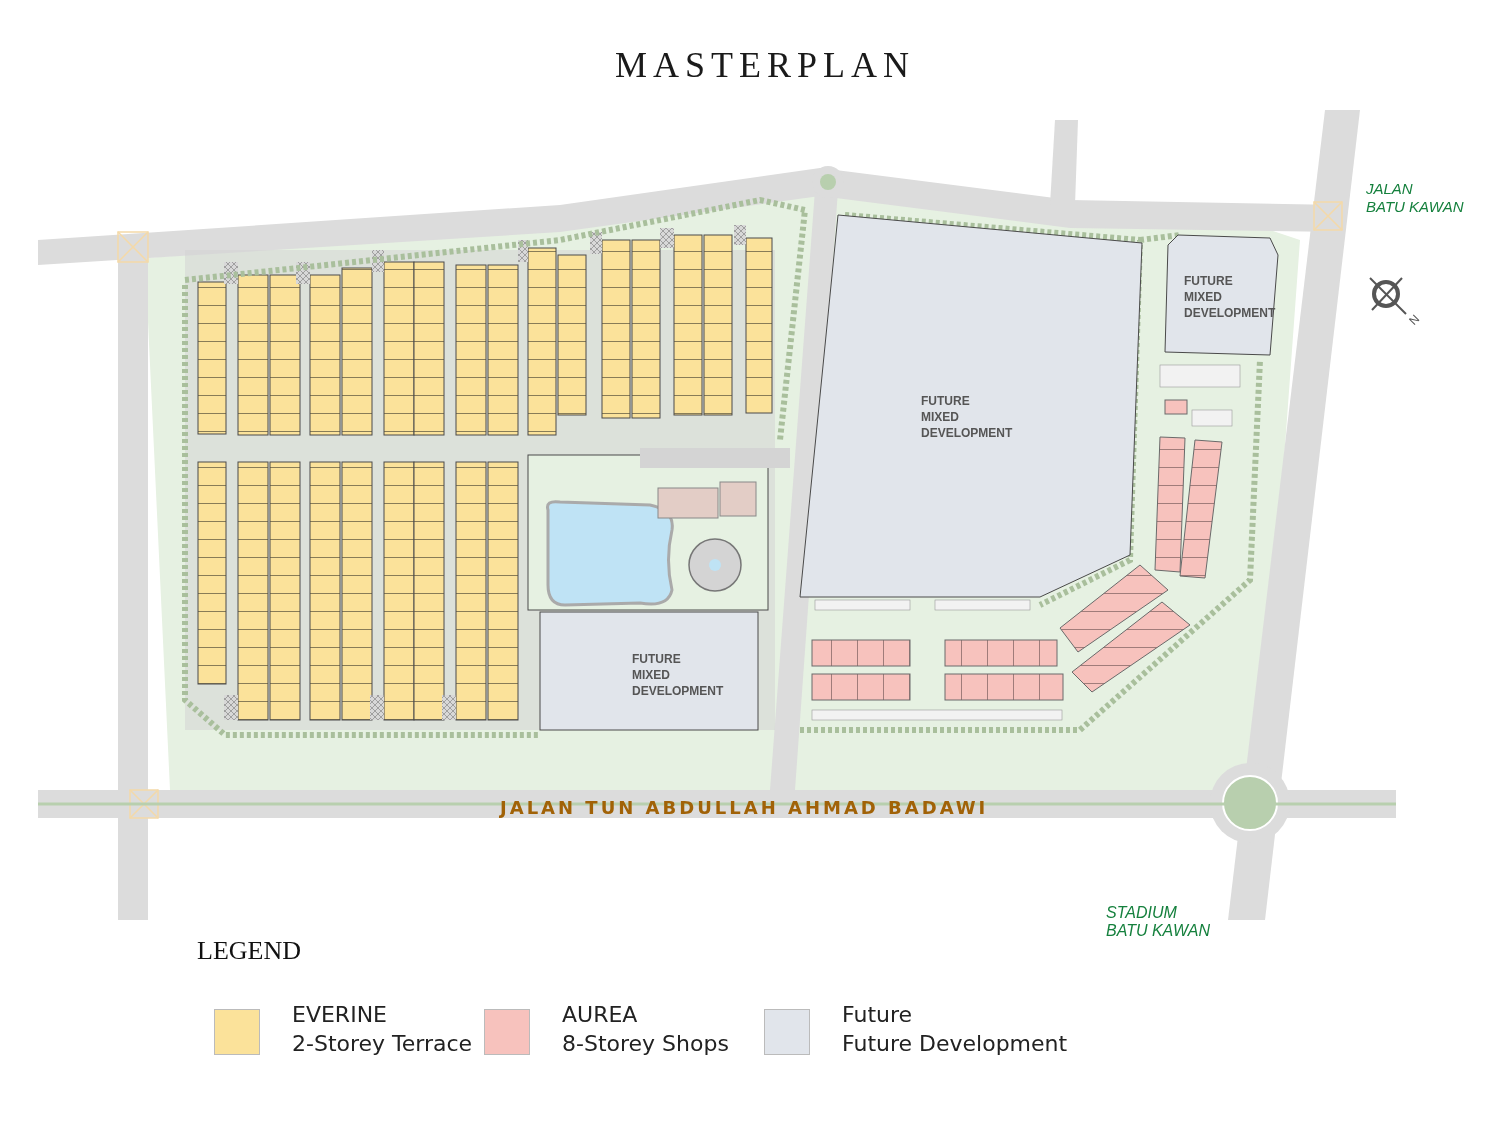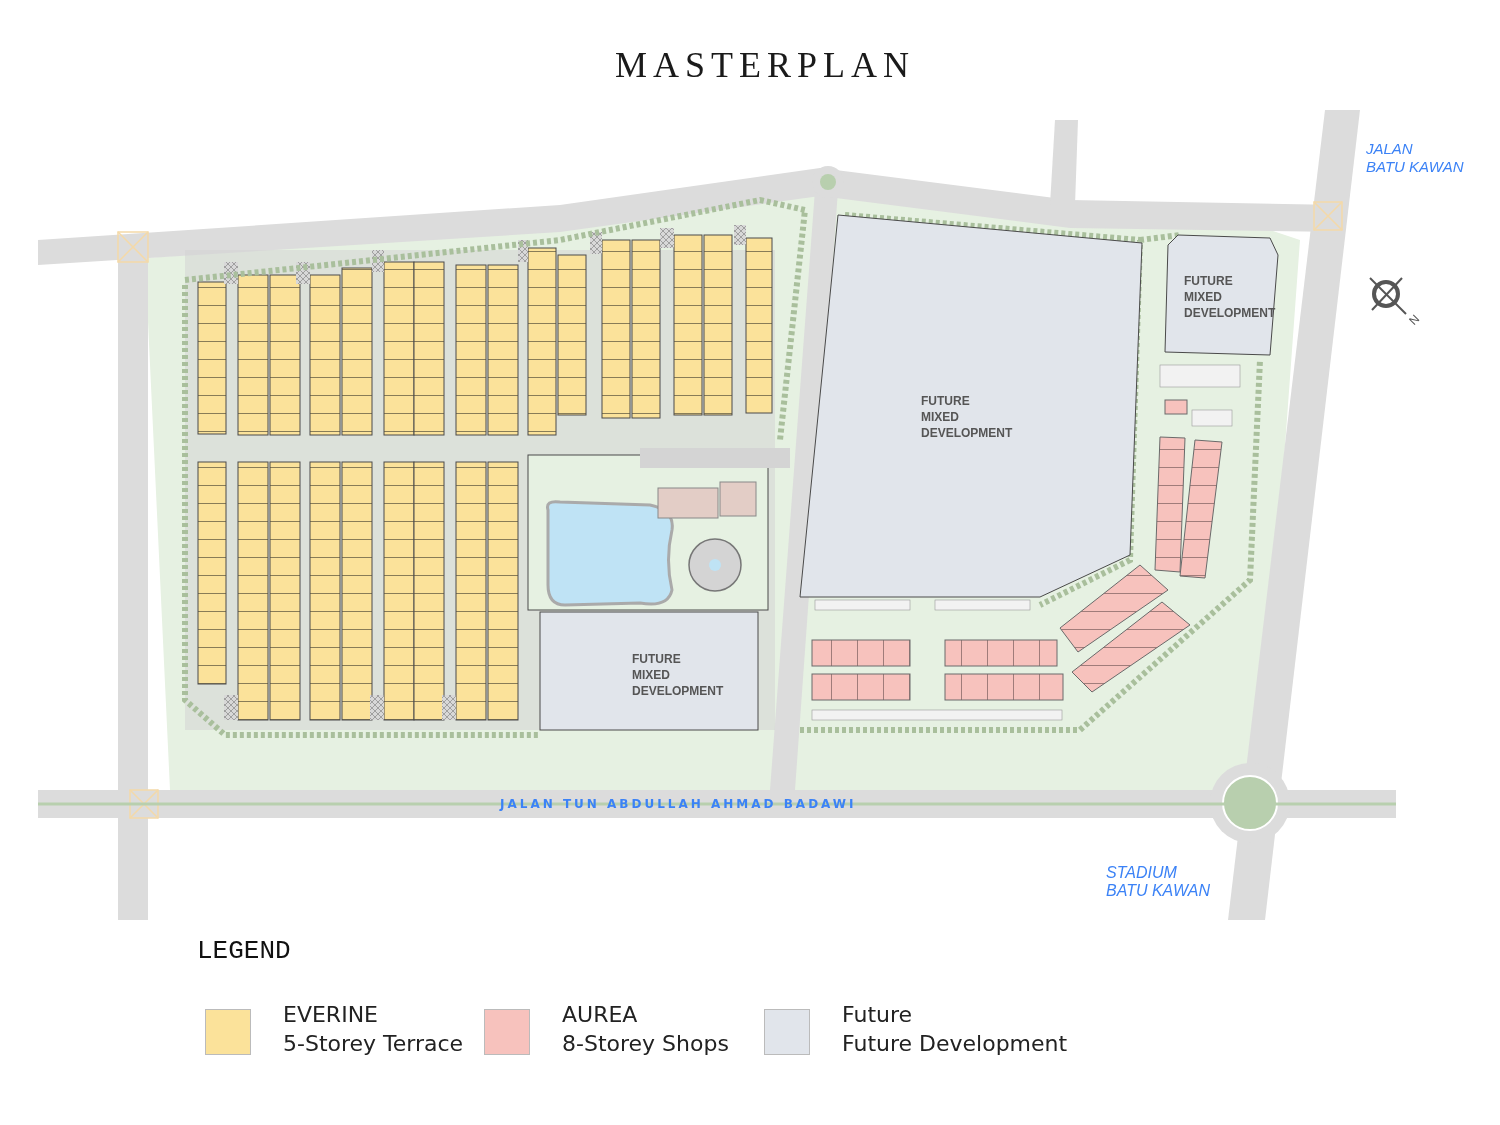--- a/index.html
+++ b/index.html
@@ -1,22 +1,22 @@
 <!DOCTYPE html>
 <html><head>
 <meta charset="utf-8">
 <style>
   html, body { margin: 0; padding: 0; background: #ffffff; }
   body { width: 1500px; height: 1125px; position: relative; overflow: hidden; font-family: "Liberation Sans", sans-serif; }
   .title { position: absolute; left: 0; top: 44px; width: 1530px; text-align: center; font-family: "Liberation Serif", serif; font-size: 36px; letter-spacing: 6px; color: #1a1a1a; }
   #map { position: absolute; left: 0; top: 0; width: 1500px; height: 930px; }
-  .lbl { position: absolute; font-family: "Liberation Sans", sans-serif; color: #3b82f6; font-style: italic; font-size: 15px; line-height: 18px; }
+  .lbl { position: absolute; font-family: "Liberation Sans", sans-serif; color: #15803d; font-style: italic; font-size: 15px; line-height: 18px; margin-top: 40px; }
   .fmd { position: absolute; font-family: "Liberation Sans", sans-serif; font-weight: bold; color: #555; font-size: 12px; line-height: 16px; }
-  .roadname { position: absolute; left: 500px; top: 797px; font-family: "DejaVu Sans", sans-serif; font-weight: bold; font-size: 12px; letter-spacing: 3px; color: #3b82f6; }
-  .legend-title { position: absolute; left: 197px; top: 936px; font-size: 26px; color: #111; font-family: Liberation Mono, monospace; }
+  .roadname { position: absolute; left: 500px; top: 797px; font-family: "DejaVu Sans", sans-serif; font-weight: bold; font-size: 18px; letter-spacing: 3px; color: #a16207; }
+  .legend-title { position: absolute; left: 197px; top: 936px; font-size: 26px; color: #111; font-family: Liberation Serif, serif; }
   .legend-item { position: absolute; top: 1000px; display: flex; align-items: flex-start; }
   .swatch { width: 44px; height: 44px; border: 1px solid #bbb; margin-top: 9px; margin-right: 32px; }
   .legend-text { font-family: "DejaVu Sans", sans-serif; font-size: 22px; line-height: 29px; color: #222; }
   .compass { position: absolute; left: 1368px; top: 272px; }
 </style>
 </head>
 <body>
 
 <div class="title">MASTERPLAN</div>
 
@@ -182,25 +182,25 @@
   <svg width="60" height="60" viewBox="0 0 60 60">
     <circle cx="18" cy="22" r="12" fill="none" stroke="#555" stroke-width="4"></circle>
     <line x1="2" y1="6" x2="38" y2="42" stroke="#555" stroke-width="2"></line>
     <line x1="34" y1="6" x2="4" y2="38" stroke="#555" stroke-width="2"></line>
     <text x="42" y="52" font-size="12" fill="#555" font-family="Liberation Sans, sans-serif" transform="rotate(-45 46 48)">N</text>
   </svg>
 </div>
 
 <div class="legend-title">LEGEND</div>
 
-<div class="legend-item" style="left:205px;">
+<div class="legend-item" style="left:214px;">
   <div class="swatch" style="background:#fbe29a;"></div>
   <div class="legend-text">
     <div>EVERINE</div>
-    <div>5-Storey Terrace</div>
+    <div>2-Storey Terrace</div>
   </div>
 </div>
 <div class="legend-item" style="left:484px;justify-content:flex-end;">
   <div class="swatch" style="background:#f7c2bd;"></div>
   <div class="legend-text">
     <div>AUREA</div>
     <div>8-Storey Shops</div>
   </div>
 </div>
 <div class="legend-item" style="left:764px;">

